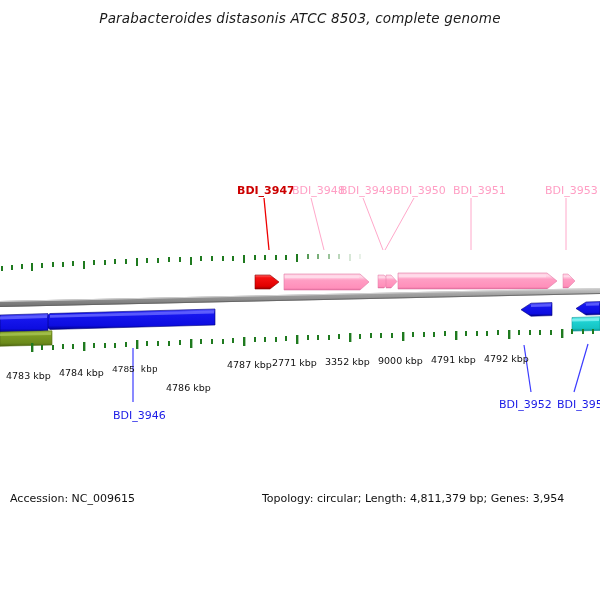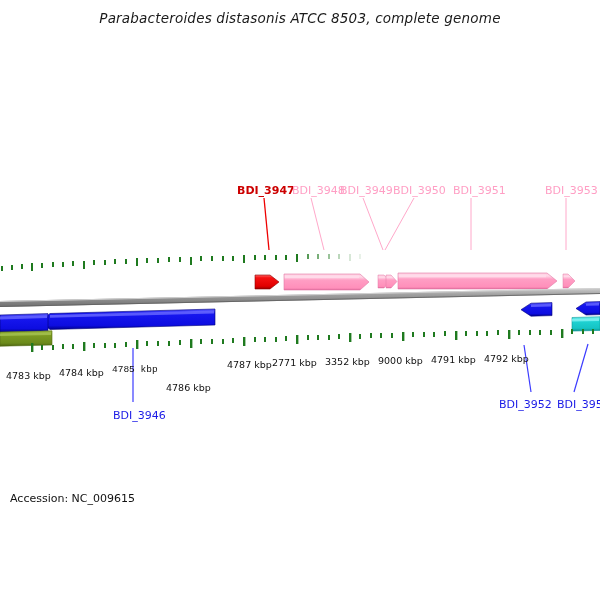--- a/index.html
+++ b/index.html
@@ -270,14 +270,15 @@
   <div class="axis-lbl" style="left:112px;top:364px;font-family:Liberation Mono, monospace;">4785 kbp</div>
   <div class="axis-lbl" style="left:166px;top:362px;margin-top:20px;">4786 kbp</div>
   <div class="axis-lbl" style="left:219px;top:359px;margin-left:8px;">4787 kbp</div>
   <div class="axis-lbl" style="left:272px;top:357px;">2771 kbp</div>
   <div class="axis-lbl" style="left:325px;top:356px;">3352 kbp</div>
   <div class="axis-lbl" style="left:378px;top:355px;">9000 kbp</div>
   <div class="axis-lbl" style="left:431px;top:354px;">4791 kbp</div>
   <div class="axis-lbl" style="left:484px;top:353px;">4792 kbp</div>
 
   <div class="footer left">Accession: NC_009615</div>
+  <div class="footer right">Topology: circular; Length: 4,811,379 bp; Genes: 3,954</div>
 
 </div>
 
 </body></html>

